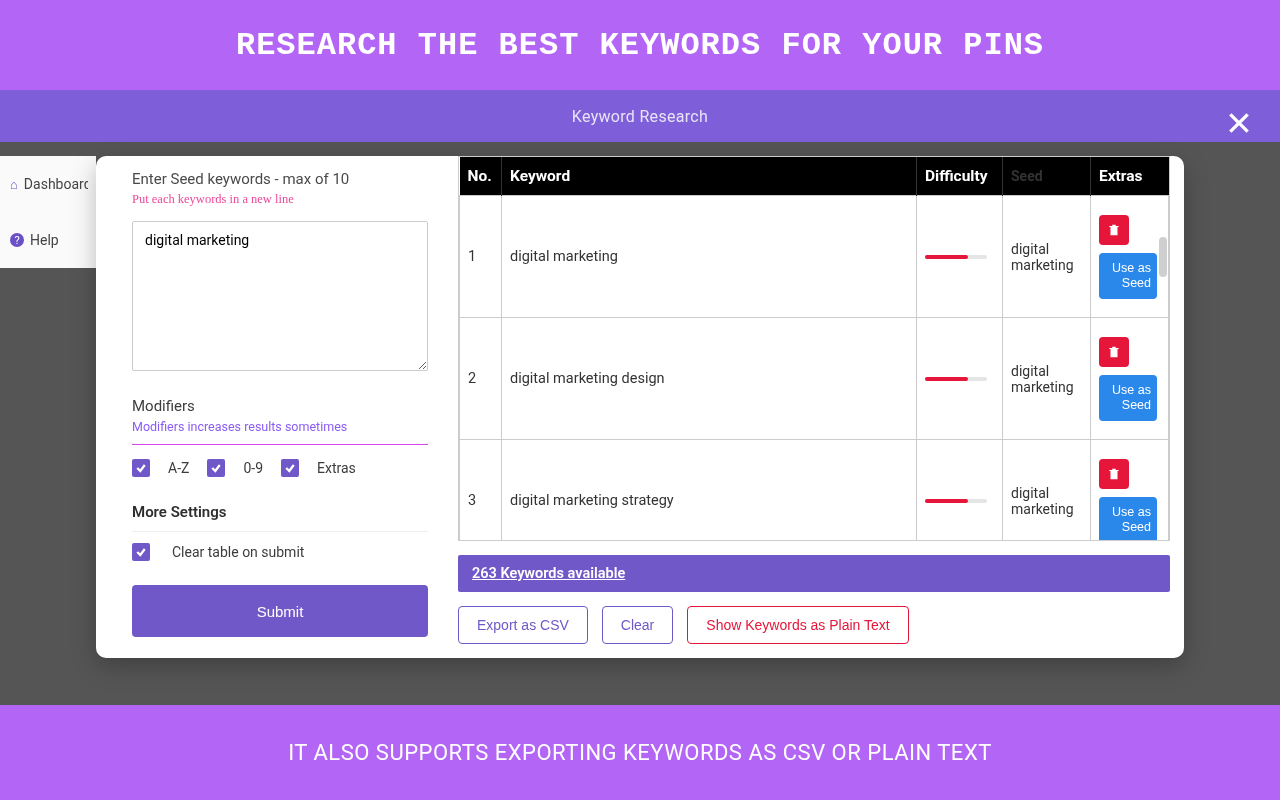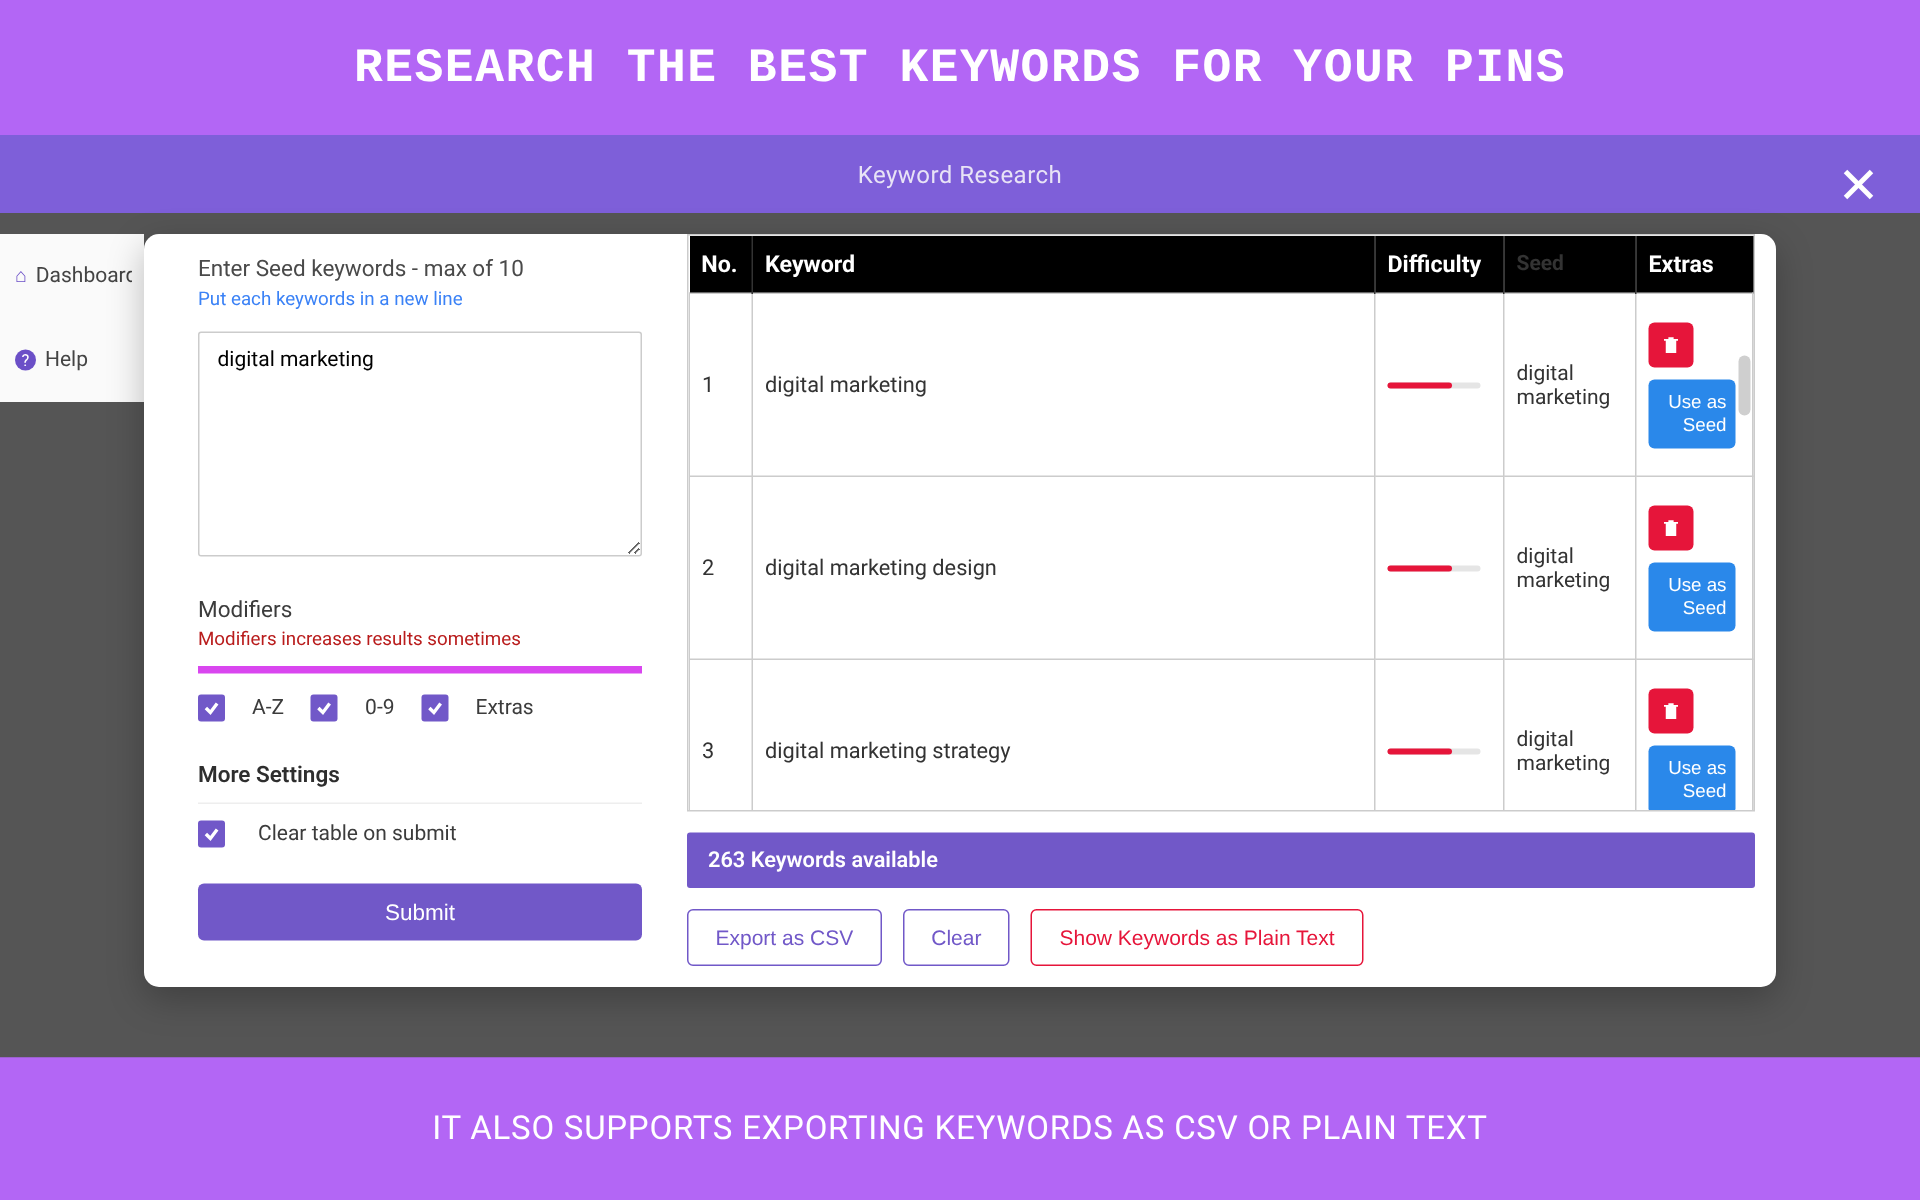--- a/index.html
+++ b/index.html
@@ -113,44 +113,45 @@
   padding: 14px 30px 22px 36px;
   flex-shrink: 0;
 }
 .label-main {
   font-size: 15px;
   color: #4a4a4a;
   margin-bottom: 4px;
 }
 .label-sub {
   font-size: 12.5px;
-  color: #3b82f6;
+  color: #ec4899;
   margin-bottom: 14px;
+  font-family: Liberation Serif, serif;
 }
 .seed-textarea {
   width: 100%;
   height: 150px;
   border: 1px solid #ccc;
   border-radius: 2px;
   padding: 10px 12px;
   font-size: 14px;
   resize: both;
   font-family: inherit;
 }
 .section-title {
   font-size: 15px;
   color: #3c3c3c;
   margin-top: 22px;
   margin-bottom: 4px;
 }
 .section-hint {
   font-size: 12.5px;
-  color: #b91c1c;
+  color: #8b5cf6;
   padding-bottom: 10px;
-  border-bottom: 5px solid #d946ef;
+  border-bottom: 1px solid #d946ef;
 }
 .checkbox-row {
   display: flex;
   gap: 18px;
   margin-top: 14px;
   align-items: center;
 }
 .chk {
   width: 18px;
   height: 18px;
@@ -175,21 +176,21 @@
 }
 .single-check {
   display: flex;
   align-items: center;
   gap: 22px;
   margin-top: 11px;
 }
 .submit-btn {
   width: 100%;
   margin-top: 24px;
-  height: 38px;
+  height: 52px;
   background: #7158c8;
   color: #fff;
   border: none;
   border-radius: 4px;
   font-size: 15px;
   cursor: pointer;
 }
 .right-col {
   flex: 1;
   display: flex;
@@ -277,20 +278,21 @@
   border-radius: 4px;
 }
 .keywords-available {
   background: #7158c8;
   color: #fff;
   padding: 10px 14px;
   font-size: 14.5px;
   font-weight: 600;
   margin-top: 14px;
   border-radius: 2px;
+  text-decoration: underline;
 }
 .bottom-actions {
   display: flex;
   gap: 14px;
   margin-top: 14px;
   margin-bottom: 14px;
 }
 .outline-btn {
   border: 1px solid #7158c8;
   color: #7158c8;

